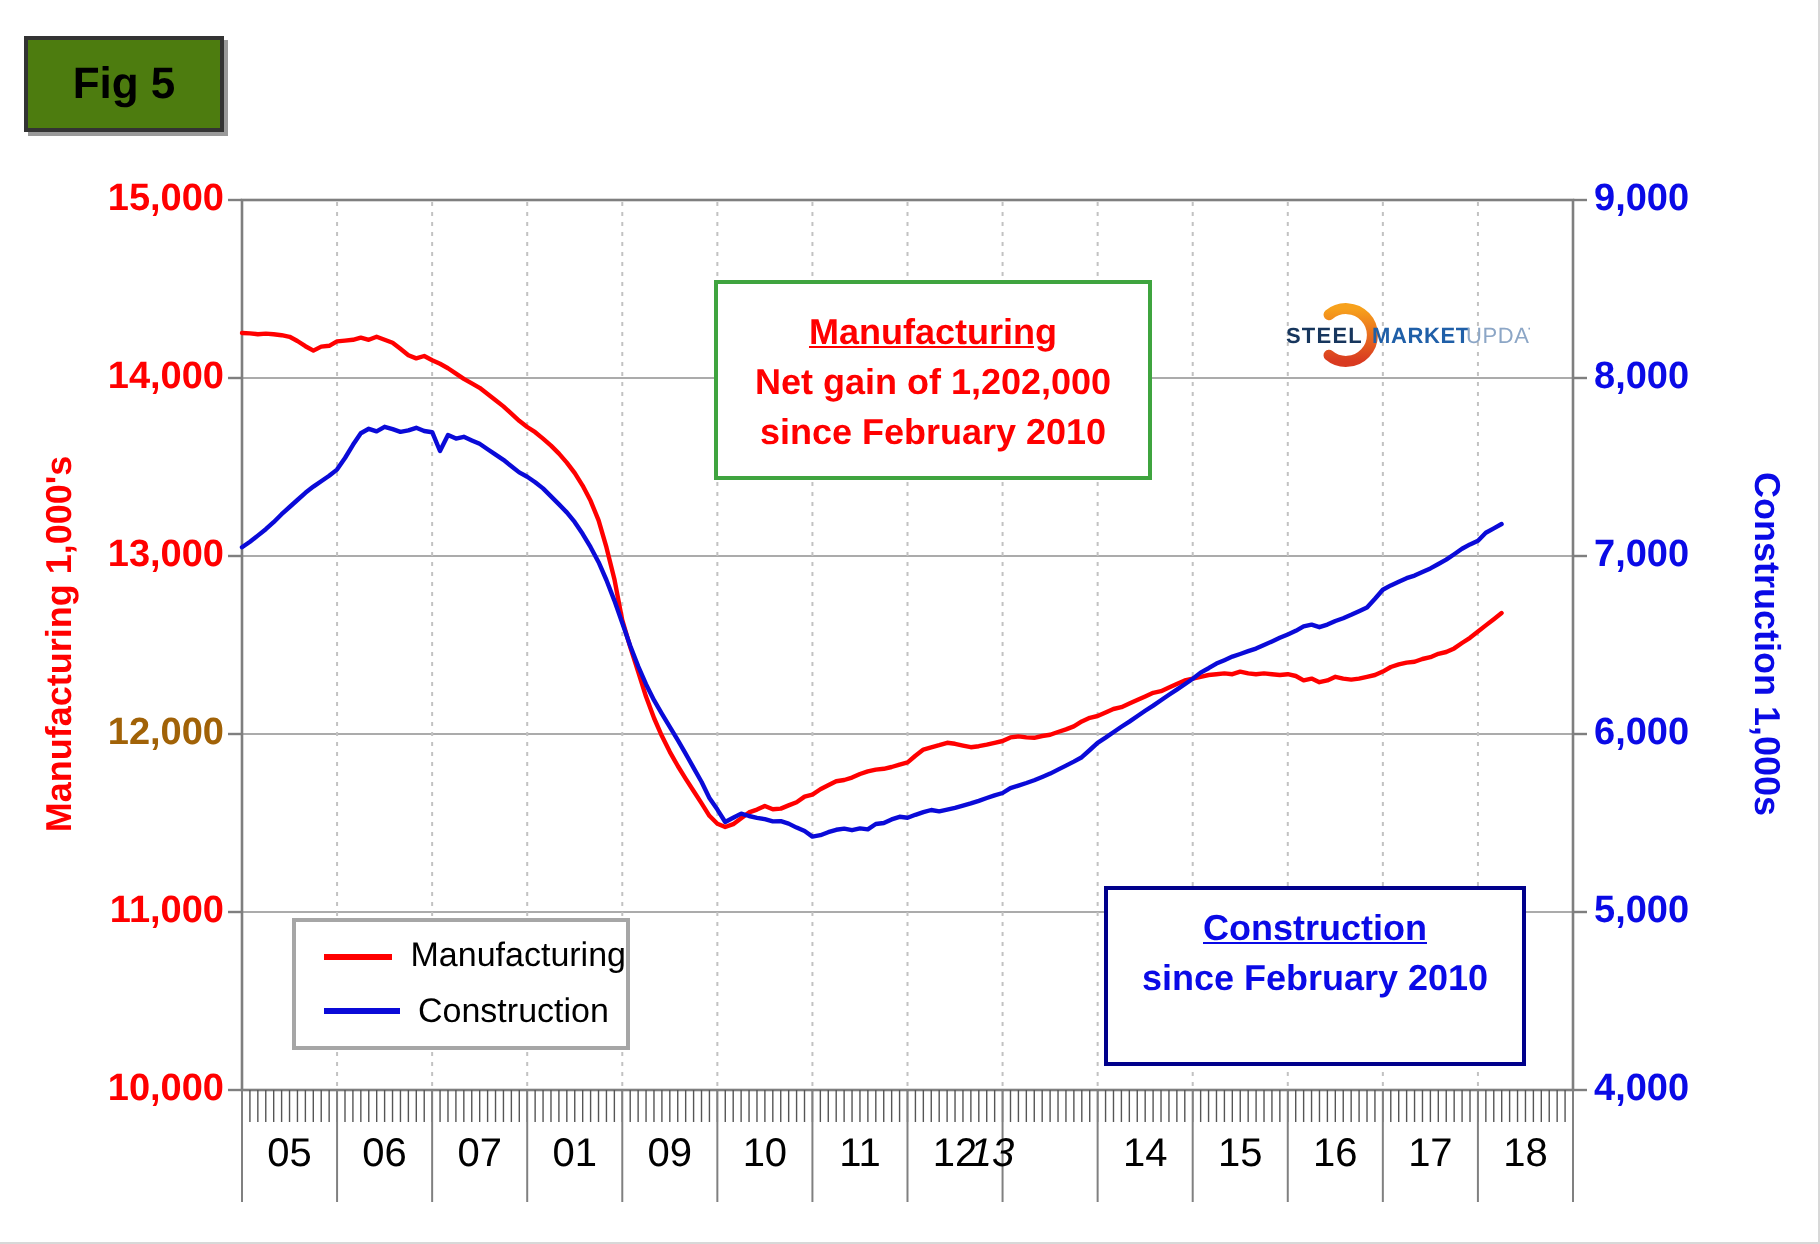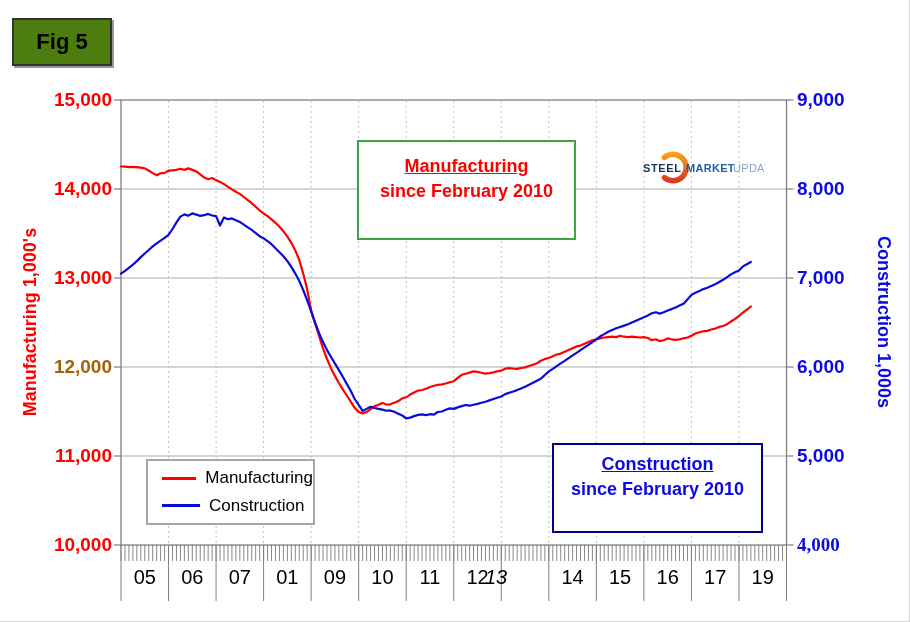--- a/index.html
+++ b/index.html
@@ -272,55 +272,56 @@
       <div class="ytick l" style="top: 356px; color: #a16207;">12,000</div>
       <div class="ytick l" style="top: 445px; color: rgb(255, 0, 0);">11,000</div>
       <div class="ytick l" style="top: 534px; color: rgb(255, 0, 0);">10,000</div>
     </div>
   <div id="yticks-right" class="lay">
       <div class="ytick r" style="top: 89px; color: rgb(10, 10, 230);">9,000</div>
       <div class="ytick r" style="top: 178px; color: rgb(10, 10, 230);">8,000</div>
       <div class="ytick r" style="top: 267px; color: rgb(10, 10, 230);">7,000</div>
       <div class="ytick r" style="top: 356px; color: rgb(10, 10, 230);">6,000</div>
       <div class="ytick r" style="top: 445px; color: rgb(10, 10, 230);">5,000</div>
-      <div class="ytick r" style="top: 534px; color: rgb(10, 10, 230); font-family: Liberation Serif, serif;">4,000</div>
+      <div class="ytick r" style="top: 534px; color: rgb(10, 10, 230);">4,000</div>
     </div>
   <div id="xlabels" class="lay">
       <div class="xlabel" style="left: 144.767px;">05</div>
       <div class="xlabel" style="left: 192.303px;">06</div>
       <div class="xlabel" style="left: 239.837px;">07</div>
       <div class="xlabel" style="left: 287.373px;">01</div>
       <div class="xlabel" style="left: 334.907px;">09</div>
       <div class="xlabel" style="left: 382.442px;">10</div>
       <div class="xlabel" style="left: 429.977px;">11</div>
       <div class="xlabel" style="left: 477.512px;">12</div>
       <div class="xlabel" style="left: 496px; font-style: italic;">13</div>
       <div class="xlabel" style="left: 572.582px;">14</div>
       <div class="xlabel" style="left: 620.117px;">15</div>
       <div class="xlabel" style="left: 667.652px;">16</div>
       <div class="xlabel" style="left: 715.188px;">17</div>
-      <div class="xlabel" style="left: 762.722px;">19</div>
+      <div class="xlabel" style="left: 762.722px;">18</div>
     </div>
 
   <div id="left-axis-title" class="axis-title" style="color: rgb(255, 0, 0);">Manufacturing  1,000's</div>
   <div id="right-axis-title" class="axis-title" style="color: rgb(10, 10, 230);">Construction 1,000s</div>
 
   <div class="legend">
     <div class="legend-row">
       <span class="legend-line" id="leg-line-0" style="border-top-color: rgb(255, 0, 0);"></span>
       <span class="legend-label">Manufacturing</span>
     </div>
     <div class="legend-row">
       <span class="legend-line" id="leg-line-1" style="border-top-color: rgb(10, 10, 216);"></span>
       <span class="legend-label">Construction</span>
     </div>
   </div>
 
   <div id="ann-mfg" class="ann" style="border-color: rgb(63, 164, 63); color: rgb(255, 0, 0);">
     <div class="t">Manufacturing</div>
+    <div>Net gain of 1,202,000</div>
     <div>since February 2010</div>
   </div>
 
   <div id="ann-con" class="ann" style="border-color: rgb(0, 0, 139); color: rgb(10, 10, 230);">
     <div class="t">Construction</div>
     <div>since February 2010</div>
   </div>
 
   <svg class="logo" width="125" height="38" viewBox="0 0 125 38">
     <defs>

